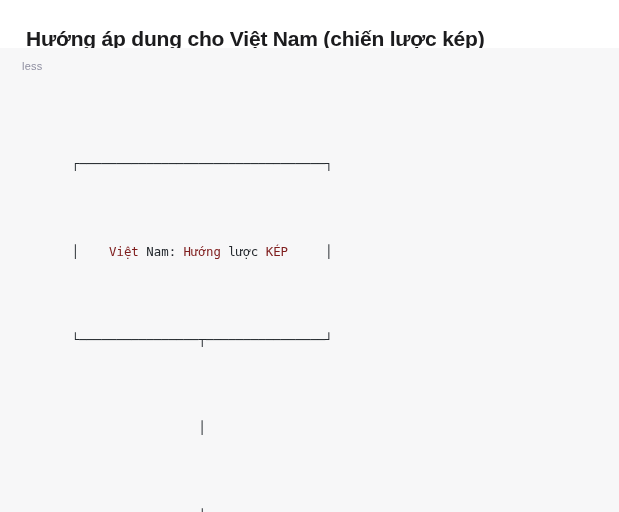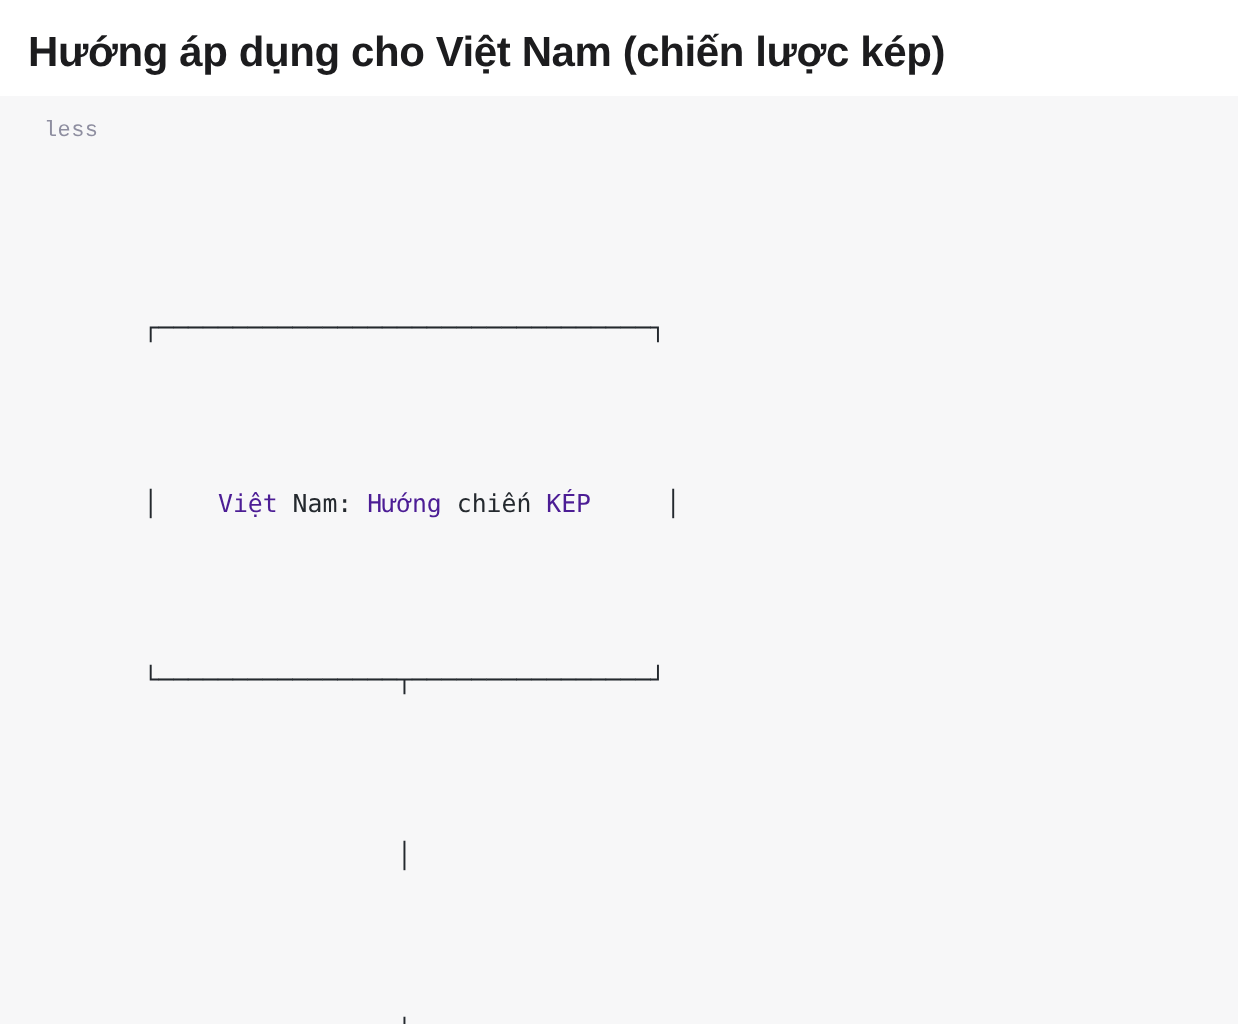--- a/index.html
+++ b/index.html
@@ -15,38 +15,38 @@
     -webkit-font-smoothing: antialiased;
   }
 
   .page-title {
     font-family: "Liberation Sans", sans-serif;
     font-size: 21px;
     font-weight: bold;
     color: #1c1c1e;
     letter-spacing: -0.2px;
     padding: 9px 0 0 10px;
-    margin: 4px;
+    margin: 16px;
     line-height: 28px;
     white-space: nowrap;
   }
 
   .code-block {
     position: absolute;
     left: 0;
     top: 48px;
     width: 619px;
     height: 464px;
     background: #f7f7f8;
     box-sizing: border-box;
     overflow: hidden;
   }
 
   .code-lang {
-    font-family: Liberation Mono, monospace;
+    font-family: Liberation Sans, sans-serif;
     font-size: 11px;
     color: #8e8ea0;
     padding: 12px 0 0 22px;
     line-height: 13px;
     letter-spacing: 0.2px;
   }
 
   .code-body {
     position: relative;
     margin-top: 14px;
@@ -55,37 +55,37 @@
     font-size: 12.4px;
     line-height: 22px;
     color: #24292e;
     white-space: pre;
     letter-spacing: 0px;
   }
 
   .ln { display: block; height: 22px; }
 
   
-  .tok-red  { color: #4c1d95; }
+  .tok-red  { color: #7f1d1d; }
   .tok-dark { color: #24292e; }
 </style>
 </head>
 <body>
 
 <h1 class="page-title">Hướng áp dụng cho Việt Nam (chiến lược kép)</h1>
 
 <div class="code-block">
 
   <div class="code-lang">less</div>
 
   <div class="code-body">
 
     <span class="ln"><span class="tok-dark">        ┌─────────────────────────────────┐</span></span>
 
-    <span class="ln"><span class="tok-dark">        │    </span><span class="tok-red">Việt</span><span class="tok-dark"> Nam: </span><span class="tok-red">Hướng</span><span class="tok-dark"> chiến </span><span class="tok-red">KÉP</span><span class="tok-dark">     │</span></span>
+    <span class="ln"><span class="tok-dark">        │    </span><span class="tok-red">Việt</span><span class="tok-dark"> Nam: </span><span class="tok-red">Hướng</span><span class="tok-dark"> lược </span><span class="tok-red">KÉP</span><span class="tok-dark">     │</span></span>
 
     <span class="ln"><span class="tok-dark">        └────────────────┬────────────────┘</span></span>
 
     <span class="ln"><span class="tok-dark">                         │</span></span>
 
     <span class="ln"><span class="tok-dark">         ┌───────────────┴────────────────┐</span></span>
 
     
 
     

